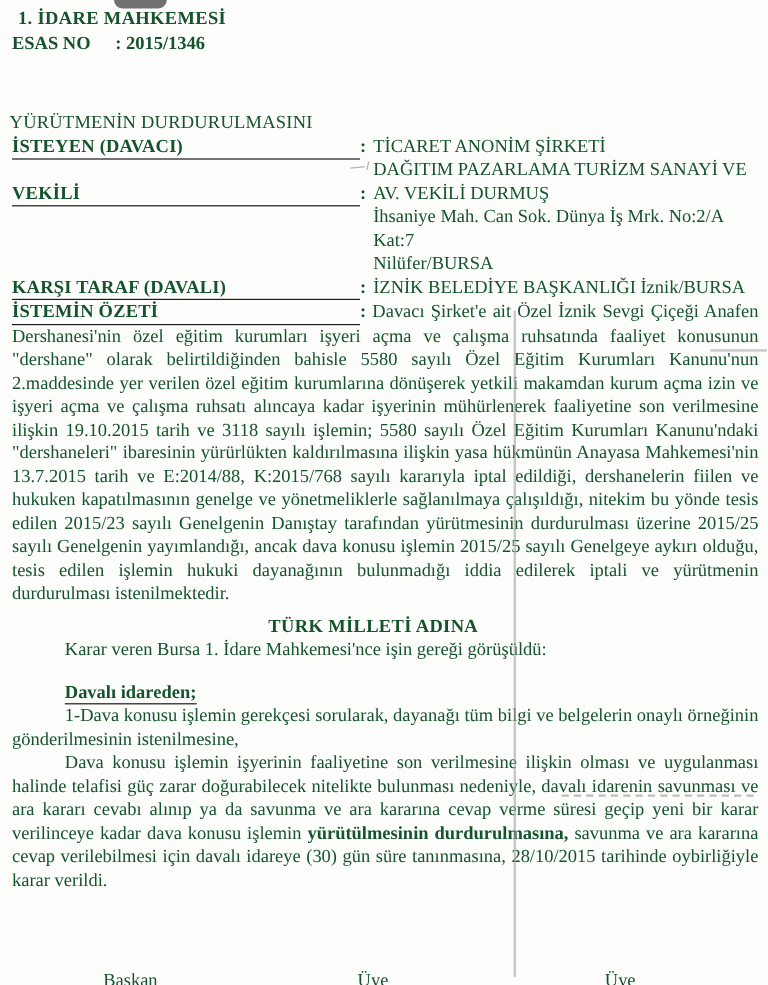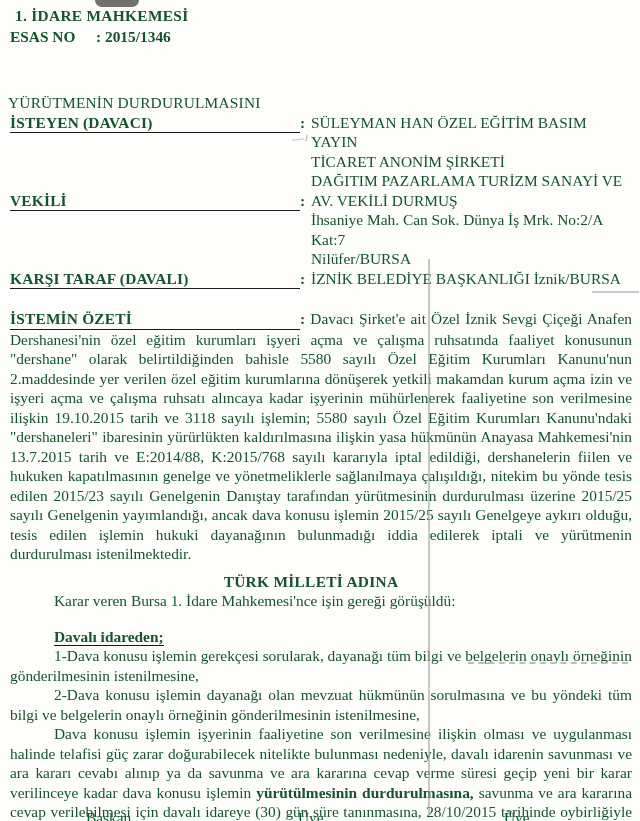--- a/index.html
+++ b/index.html
@@ -26,21 +26,21 @@
   .frow { display: flex; align-items: flex-start; }
   .flabel {
     width: 290px; flex: 0 0 290px;
     font-weight: 700;
     border-bottom: 1.7px solid #1b1b1b;
     letter-spacing: .2px;
   }
   .fcolon { width: 11px; flex: 0 0 11px; font-weight: 700; }
   .fvalue { flex: 1 1 auto; }
 
-  .summary { text-align: justify; margin-top: 20px; }
+  .summary { text-align: justify; }
   .flabel-inline {
     display: inline-block;
     width: 290px;
     font-weight: 700;
     border-bottom: 1.7px solid #1b1b1b;
     letter-spacing: .2px;
   }
   .fcolon-inline { font-weight: 700; }
 
   .centered-heading {
@@ -108,21 +108,20 @@
       <div class="case-label">ESAS NO</div>
       <div class="case-value">: 2015/1346</div>
     </div>
 
     <div class="request-heading">YÜRÜTMENİN DURDURULMASINI</div>
 
     <div class="frow">
       <div class="flabel">İSTEYEN (DAVACI)</div>
       <div class="fcolon">:</div>
       <div class="fvalue">
-        <div>SÜLEYMAN HAN ÖZEL EĞİTİM BASIM YAYIN</div>
         <div>TİCARET ANONİM ŞİRKETİ</div>
         <div>DAĞITIM PAZARLAMA TURİZM SANAYİ VE</div>
       </div>
     </div>
 
     <div class="frow">
       <div class="flabel">VEKİLİ</div>
       <div class="fcolon">:</div>
       <div class="fvalue">
         <div>AV. VEKİLİ DURMUŞ</div>
@@ -139,21 +138,20 @@
 
     <div class="summary"><span class="flabel-inline">İSTEMİN ÖZETİ</span><span class="fcolon-inline">:</span><span> Davacı Şirket'e ait Özel İznik Sevgi Çiçeği Anafen Dershanesi'nin özel eğitim kurumları işyeri açma ve çalışma ruhsatında faaliyet konusunun "dershane" olarak belirtildiğinden bahisle 5580 sayılı Özel Eğitim Kurumları Kanunu'nun 2.maddesinde yer verilen özel eğitim kurumlarına dönüşerek yetkili makamdan kurum açma izin ve işyeri açma ve çalışma ruhsatı alıncaya kadar işyerinin mühürlenerek faaliyetine son verilmesine ilişkin 19.10.2015 tarih ve 3118 sayılı işlemin; 5580 sayılı Özel Eğitim Kurumları Kanunu'ndaki "dershaneleri" ibaresinin yürürlükten kaldırılmasına ilişkin yasa hükmünün Anayasa Mahkemesi'nin 13.7.2015 tarih ve E:2014/88, K:2015/768 sayılı kararıyla iptal edildiği, dershanelerin fiilen ve hukuken kapatılmasının genelge ve yönetmeliklerle sağlanılmaya çalışıldığı, nitekim bu yönde tesis edilen 2015/23 sayılı Genelgenin Danıştay tarafından yürütmesinin durdurulması üzerine 2015/25 sayılı Genelgenin yayımlandığı, ancak dava konusu işlemin 2015/25 sayılı Genelgeye aykırı olduğu, tesis edilen işlemin hukuki dayanağının bulunmadığı iddia edilerek iptali ve yürütmenin durdurulması istenilmektedir.</span></div>
 
     <div class="centered-heading">TÜRK MİLLETİ ADINA</div>
 
     <div class="intro">Karar veren Bursa 1. İdare Mahkemesi'nce işin gereği görüşüldü:</div>
 
     <div class="subheading"><span class="u">Davalı idareden;</span></div>
 
     <p class="para">1-Dava konusu işlemin gerekçesi sorularak, dayanağı tüm bilgi ve belgelerin onaylı örneğinin gönderilmesinin istenilmesine,</p>
-    <p class="para">2-Dava konusu işlemin dayanağı olan mevzuat hükmünün sorulmasına ve bu yöndeki tüm bilgi ve belgelerin onaylı örneğinin gönderilmesinin istenilmesine,</p>
 
     <p class="para"><span>Dava konusu işlemin işyerinin faaliyetine son verilmesine ilişkin olması ve uygulanması halinde telafisi güç zarar doğurabilecek nitelikte bulunması nedeniyle, davalı idarenin savunması ve ara kararı cevabı alınıp ya da savunma ve ara kararına cevap verme süresi geçip yeni bir karar verilinceye kadar dava konusu işlemin </span><span class="b">yürütülmesinin durdurulmasına,</span><span> savunma ve ara kararına cevap verilebilmesi için davalı idareye (30) gün süre tanınmasına, 28/10/2015 tarihinde oybirliğiyle karar verildi.</span></p>
 
   </div>
 
   <div class="signatures">
     <span class="sig sig-0">Başkan</span>
     <span class="sig sig-1">Üye</span>
     <span class="sig sig-2">Üye</span>
   </div>

